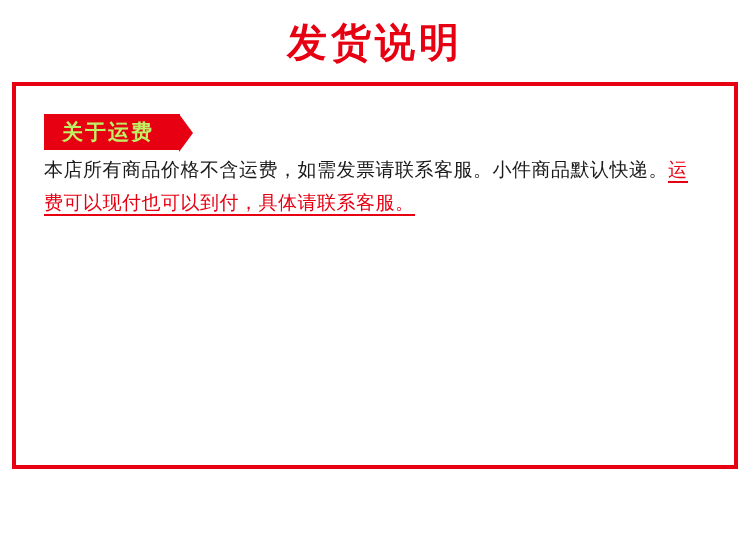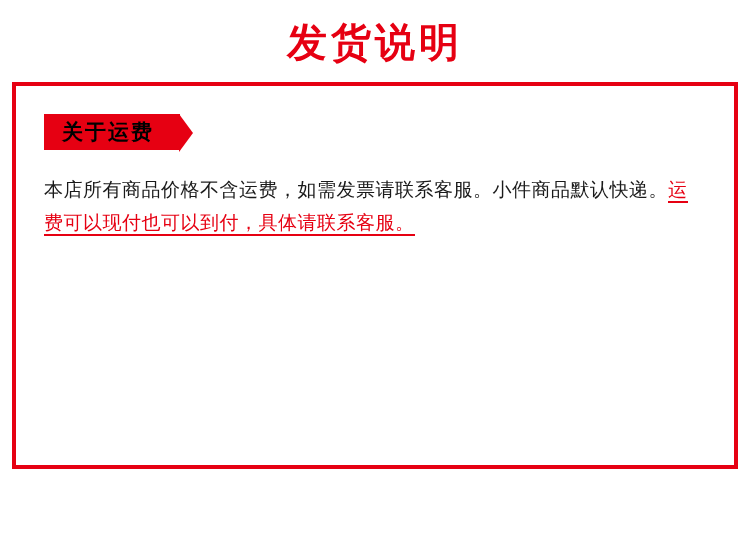--- a/index.html
+++ b/index.html
@@ -42,40 +42,40 @@
   .frame-inner {
     padding: 28px 28px 0 28px;
   }
   .section {
     margin-bottom: 18px;
   }
   .tag {
     display: inline-block;
     position: relative;
     background: #e60012;
-    color: #000000;
+    color: #bef264;
     font-size: 21px;
     font-weight: bold;
     letter-spacing: 2px;
     padding: 6px 26px 6px 18px;
     line-height: 1.15;
   }
   .tag::after {
     content: "";
     position: absolute;
     right: -13px;
     top: 0;
     width: 0;
     height: 0;
     border-top: 19px solid transparent;
     border-bottom: 19px solid transparent;
     border-left: 14px solid #e60012;
   }
   .body-text {
-    margin-top: 24px;
+    margin-top: 4px;
     font-size: 19px;
     line-height: 1.72;
     color: #1a1a1a;
     letter-spacing: 0.5px;
   }
   .underline-red {
     color: #e60012;
     border-bottom: 2px solid #e60012;
     padding-bottom: 1px;
   }

